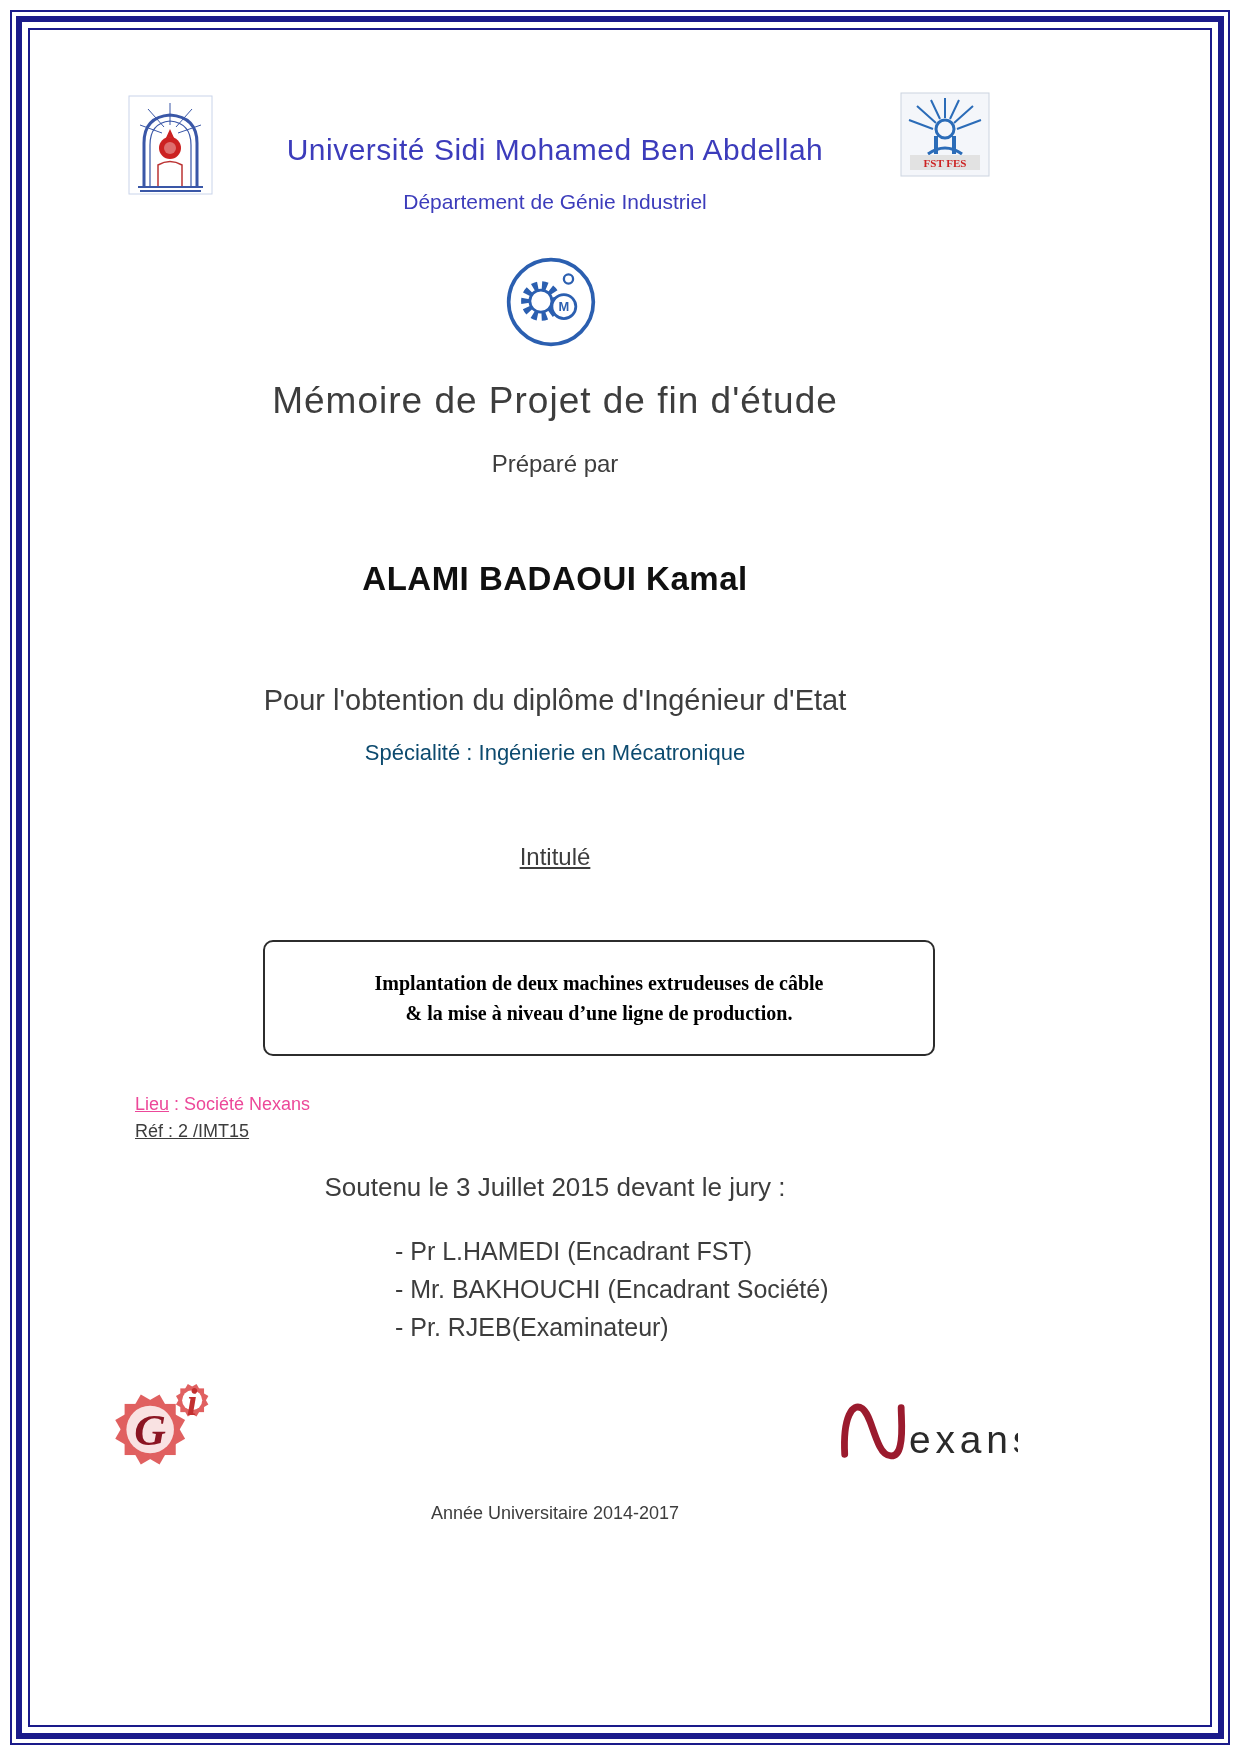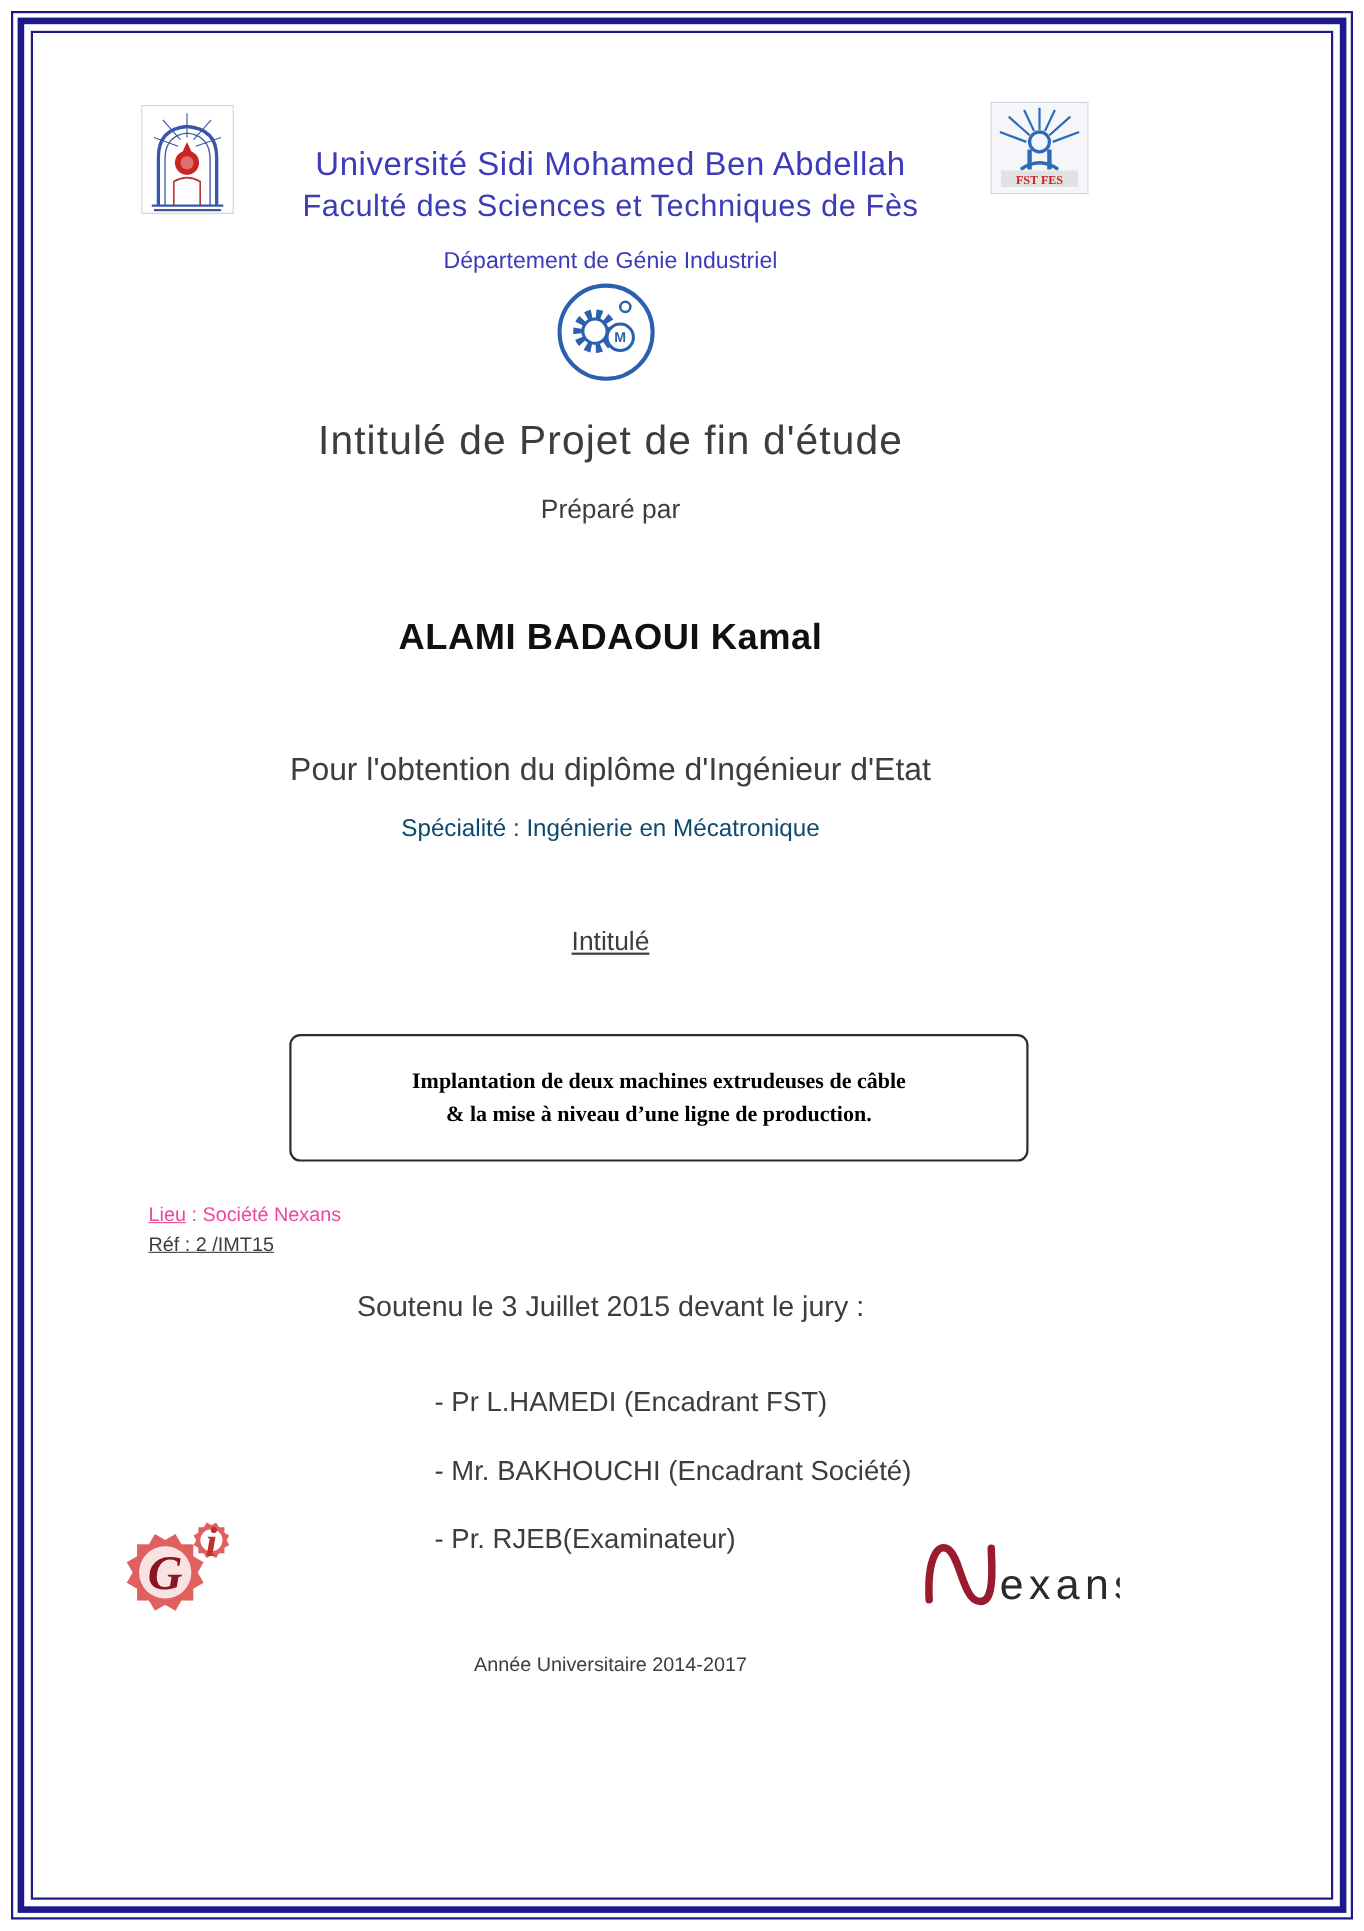--- a/index.html
+++ b/index.html
@@ -36,21 +36,21 @@
     font-family:"Liberation Serif", serif; font-weight:bold;
     font-size:20px; color:#000; line-height:1.5;
   }
 
   .lieu-line  { left:135px; top:1094px; font-size:18px; color:#ec4899; }
   .ref-line   { left:135px; top:1121px; font-size:18px; color:#3d3d3d; text-decoration:underline; }
   .lieu-label { text-decoration:underline; }
 
   .defense { font-size:26px; color:#3d3d3d; }
   .jury    { left:395px; top:1232px; font-size:25px; color:#3d3d3d; }
-  .jury .jury-row { line-height:38px;margin-top:24px; }
+  .jury .jury-row { line-height:38px; }
 
   .footer { font-size:18px; color:#3d3d3d; }
 
   svg text { user-select:none; }
 </style>
 </head>
 <body>
 
 <div class="frame f1"></div>
 <div class="frame f2"></div>
@@ -67,21 +67,20 @@
     <path d="M30 92 L30 70 Q42 63 54 70 L54 92" fill="none" stroke="#bb3333" stroke-width="1.5"></path>
     <path d="M42 34 L47 45 L42 42 L37 45 Z" fill="#cc2222"></path>
     <circle cx="42" cy="53" r="11" fill="#cc2222"></circle>
     <circle cx="42" cy="53" r="6" fill="#ffffff" opacity="0.35"></circle>
     <path d="M10 92 H75 M12 96 H73" stroke="#3a57a7" stroke-width="2"></path>
   </svg>
 </div>
 
 <div class="abs" style="left:115px; top:133px; width:880px; text-align:center;">
   <div class="blue hdr1">Université Sidi Mohamed Ben Abdellah</div>
-  <div class="blue hdr2" style="margin-top:4px;">Faculté des Sciences et Techniques de Fès</div>
   <div class="blue hdr3" style="margin-top:23px;">Département de Génie Industriel</div>
 </div>
 
 <div class="abs" style="left:900px; top:92px;">
   <svg width="90" height="85" viewBox="0 0 90 85">
     <rect x="1" y="1" width="88" height="83" fill="#f4f6fa" stroke="#ccd4e0" stroke-width="1"></rect>
     <g stroke="#2b6cb8" stroke-width="2" fill="none">
       <path d="M45 6 L45 26 M31 8 L40 27 M59 8 L50 27 M17 14 L36 31 M73 14 L54 31 M9 28 L33 37 M81 28 L57 37"></path>
     </g>
     <circle cx="45" cy="37" r="9" fill="none" stroke="#2b6cb8" stroke-width="3"></circle>
@@ -96,21 +95,21 @@
   <svg width="92" height="92" viewBox="0 0 100 100">
     <circle cx="50" cy="50" r="46" fill="none" stroke="#2b5fb0" stroke-width="4"></circle>
     <circle cx="39" cy="49" r="17" fill="none" stroke="#2b5fb0" stroke-width="9" stroke-dasharray="5.5 4.6"></circle>
     <circle cx="39" cy="49" r="12" fill="none" stroke="#2b5fb0" stroke-width="3"></circle>
     <circle cx="64" cy="55" r="13" fill="#ffffff" stroke="#2b5fb0" stroke-width="3"></circle>
     <circle cx="69" cy="25" r="5" fill="none" stroke="#2b5fb0" stroke-width="2.5"></circle>
     <text x="64" y="60" font-size="14" font-weight="bold" fill="#2b5fb0" text-anchor="middle" font-family="Liberation Sans, sans-serif">M</text>
   </svg>
 </div>
 
-<div class="center-line doc-type" style="top:380px;">Intitulé de Projet de fin d'étude</div>
+<div class="center-line doc-type" style="top:380px;">Mémoire de Projet de fin d'étude</div>
 
 <div class="center-line prepared" style="top:450px;">Préparé par</div>
 
 <div class="center-line author" style="top:560px;">ALAMI BADAOUI Kamal</div>
 
 <div class="center-line degree" style="top:684px;">Pour l'obtention du diplôme d'Ingénieur d'Etat</div>
 
 <div class="center-line specialty" style="top:740px;">Spécialité : Ingénierie en Mécatronique</div>
 
 <div class="center-line intitule" style="top:843px;">Intitulé</div>

